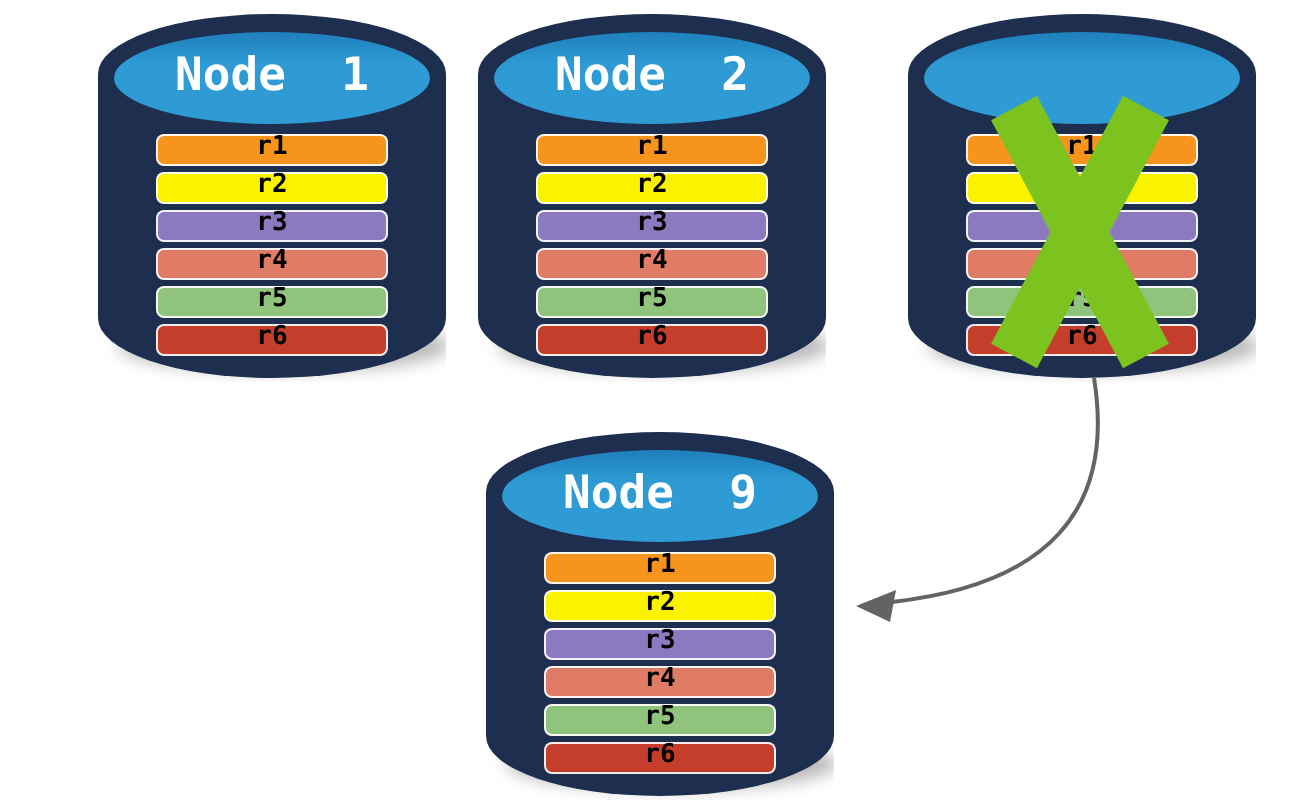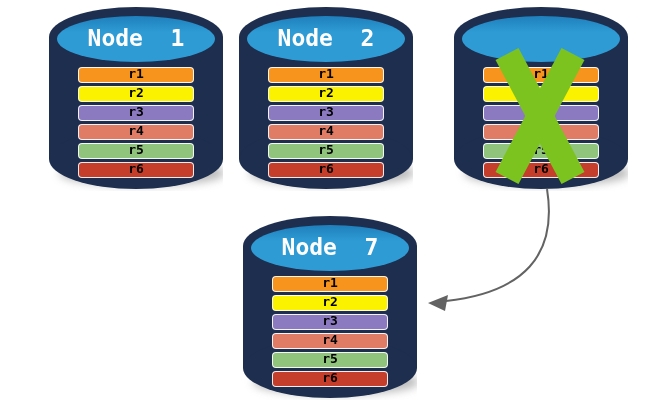--- a/index.html
+++ b/index.html
@@ -104,21 +104,21 @@
     </svg>
   </div>
       <div class="node node-4">
     <svg class="cyl" width="174" height="184" viewBox="0 0 174 184">
       <ellipse class="shadow" cx="93" cy="166" rx="83" ry="13"></ellipse>
       <ellipse cx="87" cy="30" rx="87" ry="30" style="fill:var(--cyl-body)"></ellipse>
       <rect x="0" y="30" width="174" height="122" style="fill:var(--cyl-body)"></rect>
       <ellipse cx="87" cy="152" rx="87" ry="30" style="fill:var(--cyl-body)"></ellipse>
       <ellipse cx="87" cy="32" rx="79" ry="23" fill="url(#topGrad)"></ellipse>
     </svg>
-    <div class="node-label">Node  7</div>
+    <div class="node-label">Node  9</div>
     <div class="rows">
           <div class="row" style="background: rgb(247, 148, 30);">r1</div>
           <div class="row" style="background: rgb(251, 242, 0);">r2</div>
           <div class="row" style="background: rgb(140, 122, 193);">r3</div>
           <div class="row" style="background: rgb(224, 124, 102);">r4</div>
           <div class="row" style="background: rgb(144, 195, 124);">r5</div>
           <div class="row" style="background: rgb(197, 61, 43);">r6</div>
         </div>
 
   </div>

